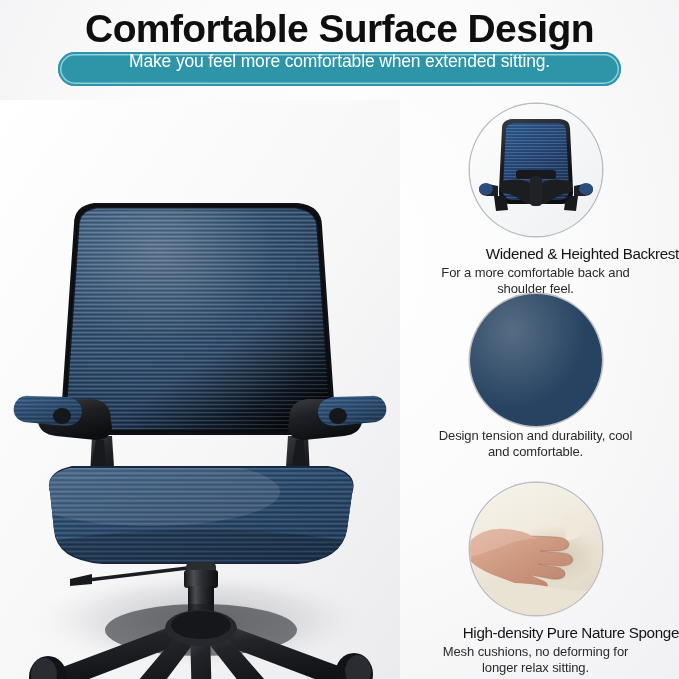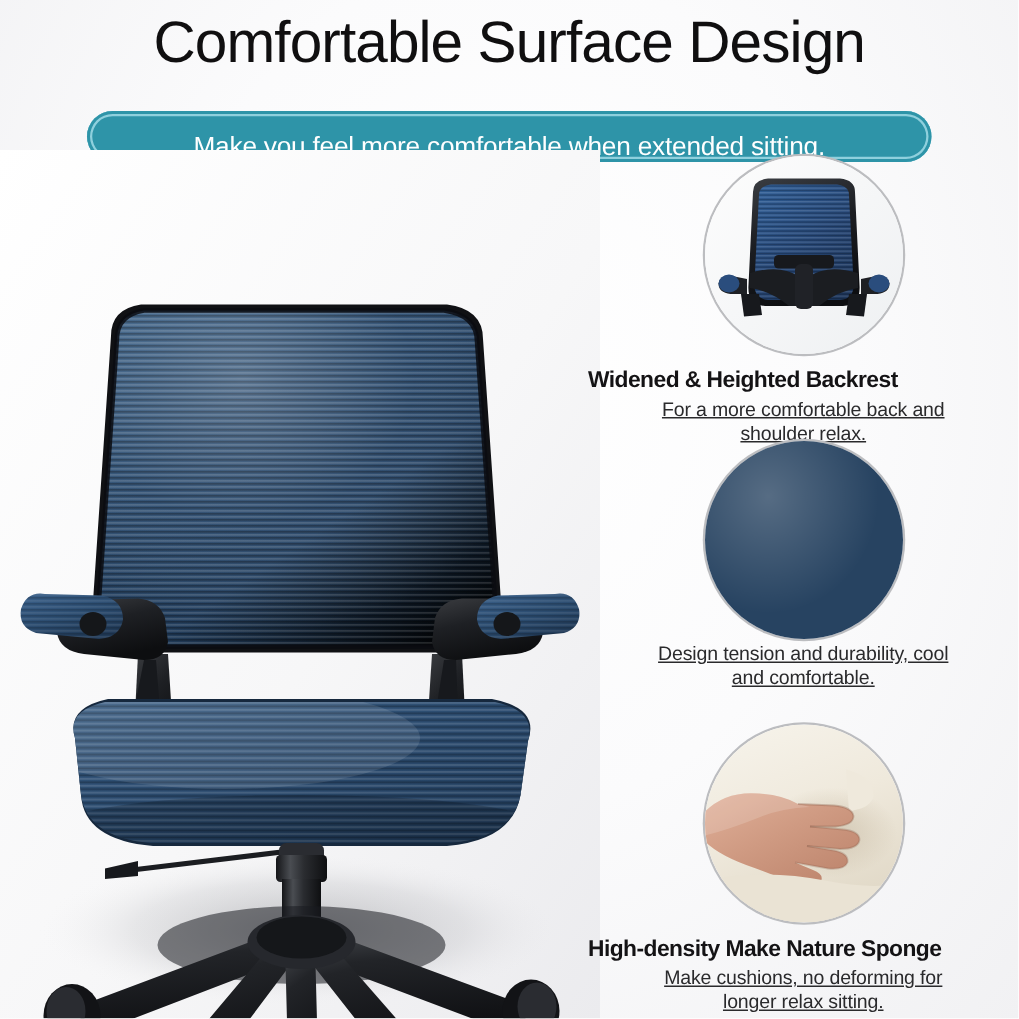--- a/index.html
+++ b/index.html
@@ -11,28 +11,28 @@
   .page{
     position:relative;width:679px;height:679px;
     background:
       radial-gradient(ellipse at 50% 38%, #ffffff 0%, #fbfbfc 48%, #f1f1f3 100%);
   }
 
   
   .header{position:absolute;left:0;top:0;width:679px;height:100px;}
   .title{
     position:absolute;left:0;top:6px;width:679px;text-align:center;
-    font-size:39px;font-weight:normal;color:#100f10;letter-spacing:-0.6px;
+    font-size:39px;font-weight:bold;color:#100f10;letter-spacing:-0.6px;
     line-height:46px;white-space:nowrap;
   }
   .pill{
-    position:absolute;left:58px;top:74px;width:563px;height:34px;
+    position:absolute;left:58px;top:52px;width:563px;height:34px;
     background:#2e94a8;border-radius:18px;
     box-shadow:inset 0 0 0 2px #2e94a8, inset 0 0 0 3.5px #8fd0dd;
-    display:flex;align-items:flex-end;justify-content:center;
+    display:flex;align-items:flex-start;justify-content:center;
   }
   .pill span{
     font-size:17.5px;color:#ffffff;letter-spacing:-0.15px;white-space:nowrap;
     margin-top:-1px;
   }
 
   
   .chair-stage{position:absolute;left:0;top:100px;width:400px;height:579px;overflow:hidden;}
   .chair-svg{position:absolute;left:0;top:0;}
 
@@ -45,26 +45,26 @@
 
   .circle-wrap{
     position:relative;width:132px;height:132px;margin:0 auto;
   }
   .circle{
     position:absolute;left:0;top:0;width:132px;height:132px;border-radius:50%;
     overflow:hidden;box-shadow:0 0 0 1.5px #bcbdc0;
     background:#ffffff;
   }
   .cap-title{
-    margin-top:9px;text-align:left;font-size:15.2px;font-weight:bold;
+    margin-top:9px;text-align:right;font-size:15.2px;font-weight:normal;
     color:#141315;letter-spacing:-0.35px;line-height:18px;white-space:nowrap;
   }
   .cap-desc{
     margin-top:2px;text-align:center;font-size:13px;color:#2a2a2c;
-    line-height:16px;letter-spacing:-0.1px;text-decoration:underline;
+    line-height:16px;letter-spacing:-0.1px;
   }
 
   
   .mesh-fill{
     position:absolute;inset:0;
     background:
       repeating-linear-gradient(0deg,
         rgba(255,255,255,0.16) 0px, rgba(255,255,255,0.16) 1px,
         rgba(0,0,0,0.26) 1px, rgba(0,0,0,0.26) 2px,
         rgba(255,255,255,0.05) 2px, rgba(255,255,255,0.05) 4px),
@@ -308,21 +308,21 @@
             <path d="M114 80 Q122 79 123 85 Q123 91 115 92 L104 92 L104 82 Z" fill="#1e2024"></path>
             <ellipse cx="116" cy="85" rx="7" ry="6" fill="#2a4d7d"></ellipse>
             <path d="M24 92 L36 92 L38 106 L26 107 Z" fill="#17191d"></path>
             <path d="M108 92 L96 92 L94 106 L106 107 Z" fill="#17191d"></path>
           </svg>
         </div>
       </div>
       <div class="cap-title">Widened &amp; Heighted Backrest</div>
       <div class="cap-desc">
         <div>For a more comfortable back and</div>
-        <div>shoulder relax.</div>
+        <div>shoulder feel.</div>
       </div>
     </div>
 
     <div class="feature f2">
       <div class="circle-wrap">
         <div class="circle">
           <div class="mesh-fill"></div>
           <div class="mesh-sheen"></div>
         </div>
       </div>
@@ -363,21 +363,21 @@
                        Q73 110 63 107 L34 96 Q10 88 0 78 Z" fill="url(#skinG)"></path>
               <path d="M0 58 Q14 44 36 46 Q52 47 62 53 L70 55 Q50 56 36 62 Q16 70 0 74 Z" fill="rgba(255,255,255,0.16)"></path>
               <path d="M62 53 L86 54 Q98 55 99 61 Q99 67 87 68 L70 68" fill="none" stroke="rgba(140,95,75,0.35)" stroke-width="1.2"></path>
               <path d="M70 68 L92 70 Q103 71 103 77 Q102 83 90 83 L68 81" fill="none" stroke="rgba(140,95,75,0.30)" stroke-width="1.2"></path>
               <path d="M68 81 L86 84 Q96 86 95 92 Q93 97 82 96 L60 92" fill="none" stroke="rgba(140,95,75,0.28)" stroke-width="1.2"></path>
             </g>
             <path d="M0 104 Q40 96 80 104 Q110 110 132 106 L132 132 L0 132 Z" fill="#eae3d4"></path>
           </svg>
         </div>
       </div>
-      <div class="cap-title">High-density Make Nature Sponge</div>
+      <div class="cap-title">High-density Pure Nature Sponge</div>
       <div class="cap-desc">
-        <div>Make cushions, no deforming for</div>
+        <div>Mesh cushions, no deforming for</div>
         <div>longer relax sitting.</div>
       </div>
     </div>
 
   </div>
 </div>
 
 </body></html>

